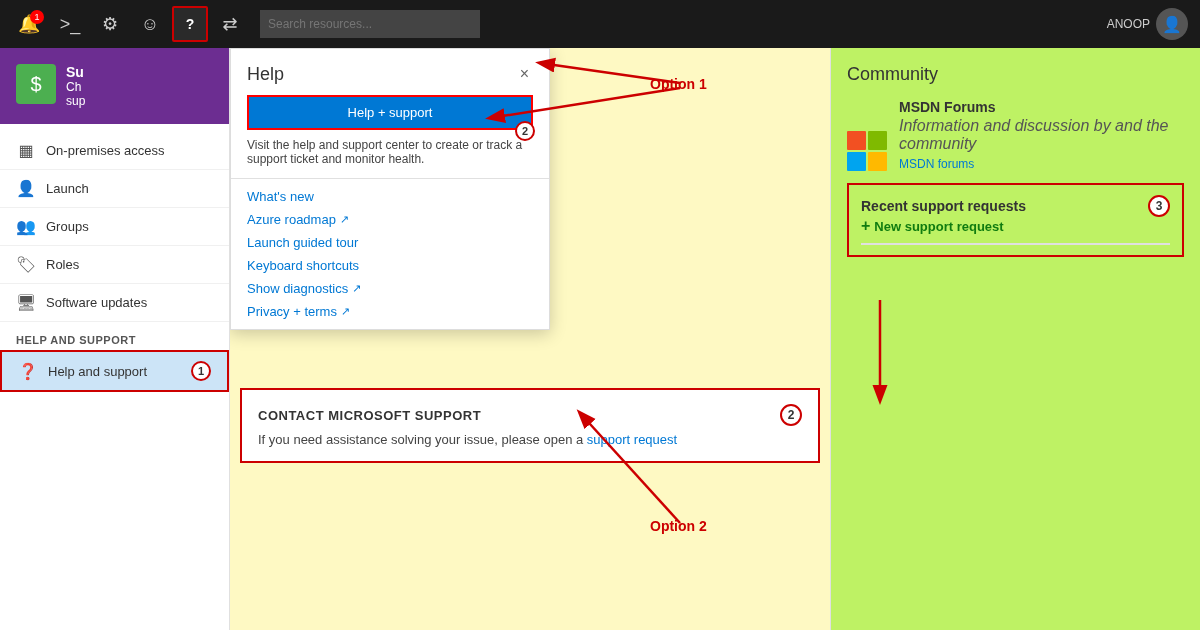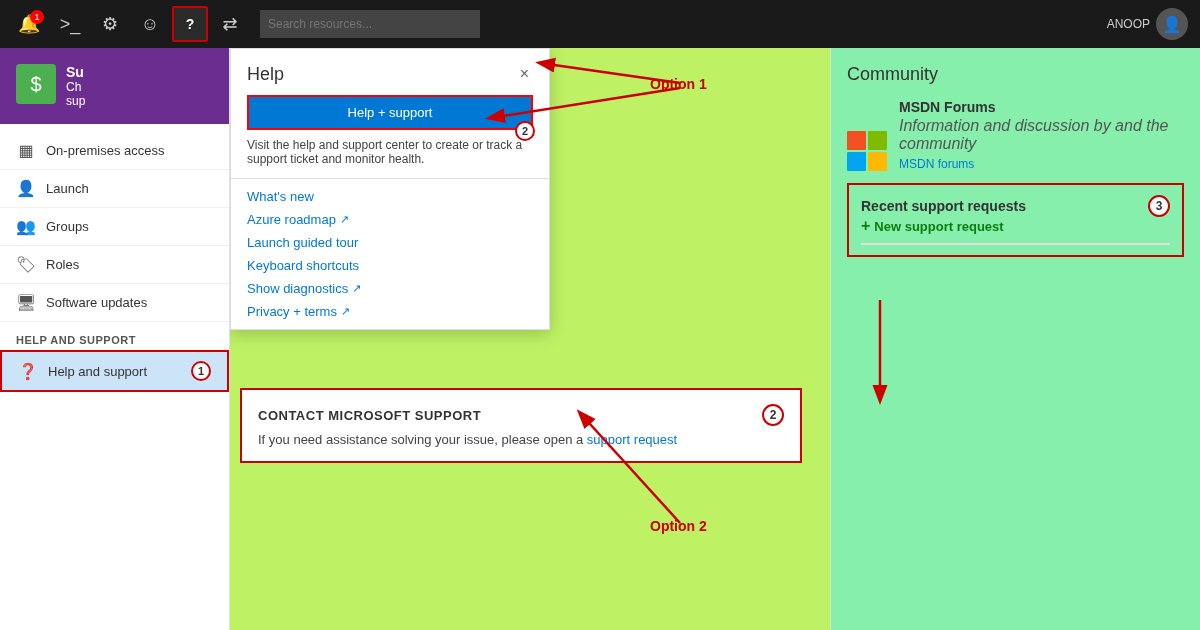--- a/index.html
+++ b/index.html
@@ -156,21 +156,21 @@
       color: #555;
       letter-spacing: 0.5px;
     }
     .sidebar-item.help-support-item { background: #cce4f7; }
 
     
     .main-content {
       flex: 1;
       position: relative;
       overflow: hidden;
-      background: #bef264;
+      background: #fef9c3;
     }
 
     
     .help-panel {
       position: absolute;
       top: 0;
       left: 0;
       width: 320px;
       background: white;
       border: 1px solid #ddd;
@@ -227,21 +227,21 @@
       align-items: center;
       gap: 4px;
     }
     .ext-icon { font-size: 11px; }
 
     
     .contact-support-box {
       position: absolute;
       top: 340px;
       left: 10px;
-      right: 28px;
+      right: 10px;
       background: white;
       border: 2px solid #cc0000;
       padding: 14px 16px;
       z-index: 50;
     }
     .contact-support-box .cs-title {
       font-weight: 700;
       font-size: 13px;
       color: #333;
       text-transform: uppercase;
@@ -254,21 +254,21 @@
     }
     .contact-support-box .cs-link {
       color: #0078d4;
       cursor: pointer;
       text-decoration: none;
     }
 
     
     .right-panel {
       width: 370px;
-      background: #86efac;
+      background: #bef264;
       border-left: 1px solid #e0e0e0;
       flex-shrink: 0;
       padding: 16px;
       overflow-y: auto;
     }
     .right-panel .rp-title {
       font-size: 18px;
       font-weight: 300;
       color: #333;
       margin-bottom: 14px;

